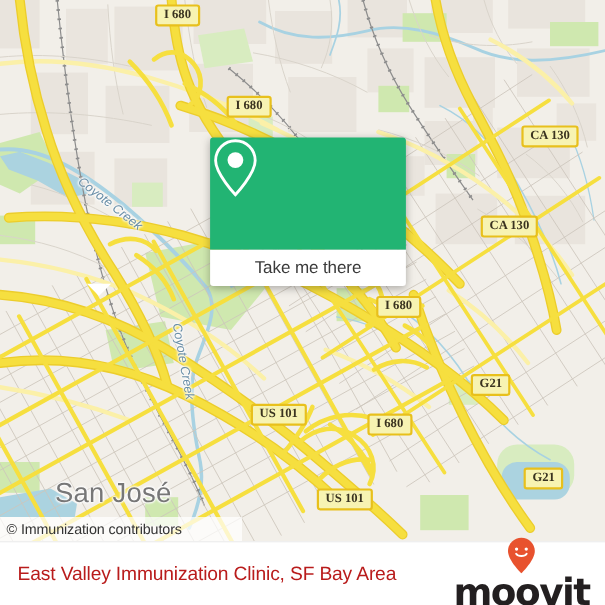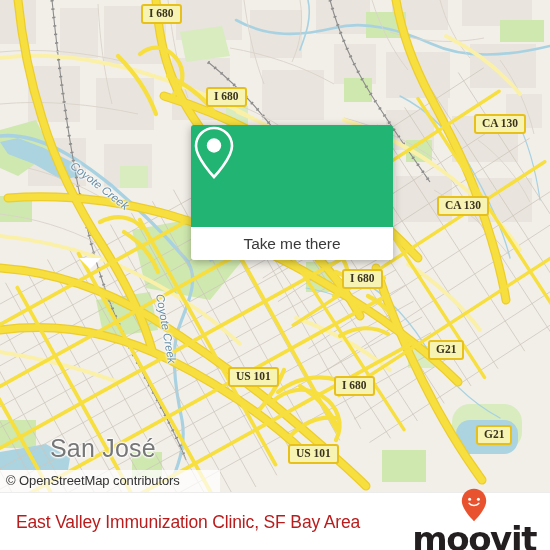--- a/index.html
+++ b/index.html
@@ -25,21 +25,21 @@
           font-size:17.5px;color:#b91c1c;white-space:nowrap;letter-spacing:-.15px;text-align:right;}
 
   
   #logo{position:absolute;right:14px;top:50%;transform:translateY(-50%);
         display:flex;align-items:center;flex-direction:column;}
   #logo-mark{width:26px;height:34px;margin-right:1px;}
   #logo-word{font-size:34px;font-weight:bold;color:#231f20;letter-spacing:-1.4px;
              line-height:34px;font-family:"DejaVu Sans",sans-serif;}
 
   
-  #card{position:absolute;left:191px;top:125px;width:202px;
+  #card{position:absolute;left:191px;top:125px;width:178px;
         filter:drop-shadow(0 2px 4px rgba(0,0,0,.30));}
   #card-head{height:102px;background:#22b473;border-radius:3px 3px 0 0;
              display:flex;align-items:center;justify-content:center;}
   #card-foot{height:33px;background:#fff;border-radius:0 0 3px 3px;
              display:flex;align-items:center;justify-content:center;}
   #card-label{font-size:15.5px;color:#3a3a3a;letter-spacing:-.1px;}
   #card-tail{position:absolute;left:79px;top:258px;width:0;height:0;
              border-left:11px solid transparent;border-right:11px solid transparent;
              border-top:11px solid #fff;}
 
@@ -325,21 +325,21 @@
           <path d="M300 168 H600"></path>
           <path d="M300 252 H600"></path>
           <path d="M300 336 H600"></path>
           <path d="M336 130 V400"></path>
           <path d="M432 130 V400"></path>
           <path d="M528 130 V400"></path>
         </g>
       </g>
     </svg>
 
-    <div id="attrib">© OpenStreetMap contributors</div>
+    <div id="attrib">© Immunization contributors</div>
 
     <div class="place" id="lbl-city" style="left:38px;top:434px;">San José</div>
 
     <div class="water-lbl" style="left:72px;top:158px;transform:rotate(38deg);transform-origin:0 50%;">Coyote Creek</div>
     <div class="water-lbl" style="left:160px;top:288px;transform:rotate(80deg);transform-origin:0 50%;">Coyote Creek</div>
 
     <div class="shield" style="left:141px;top:4px;">I 680</div>
     <div class="shield" style="left:206px;top:87px;">I 680</div>
     <div class="shield" style="left:474px;top:114px;">CA 130</div>
     <div class="shield" style="left:437px;top:196px;">CA 130</div>

